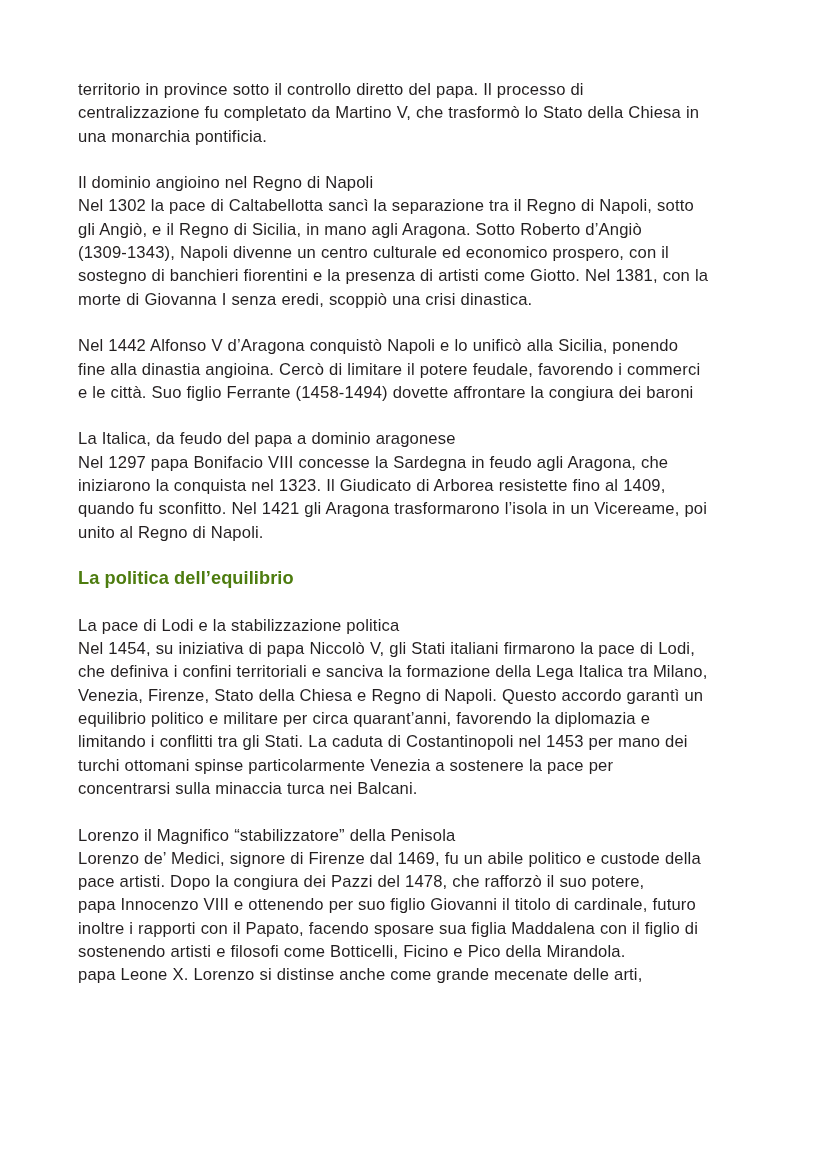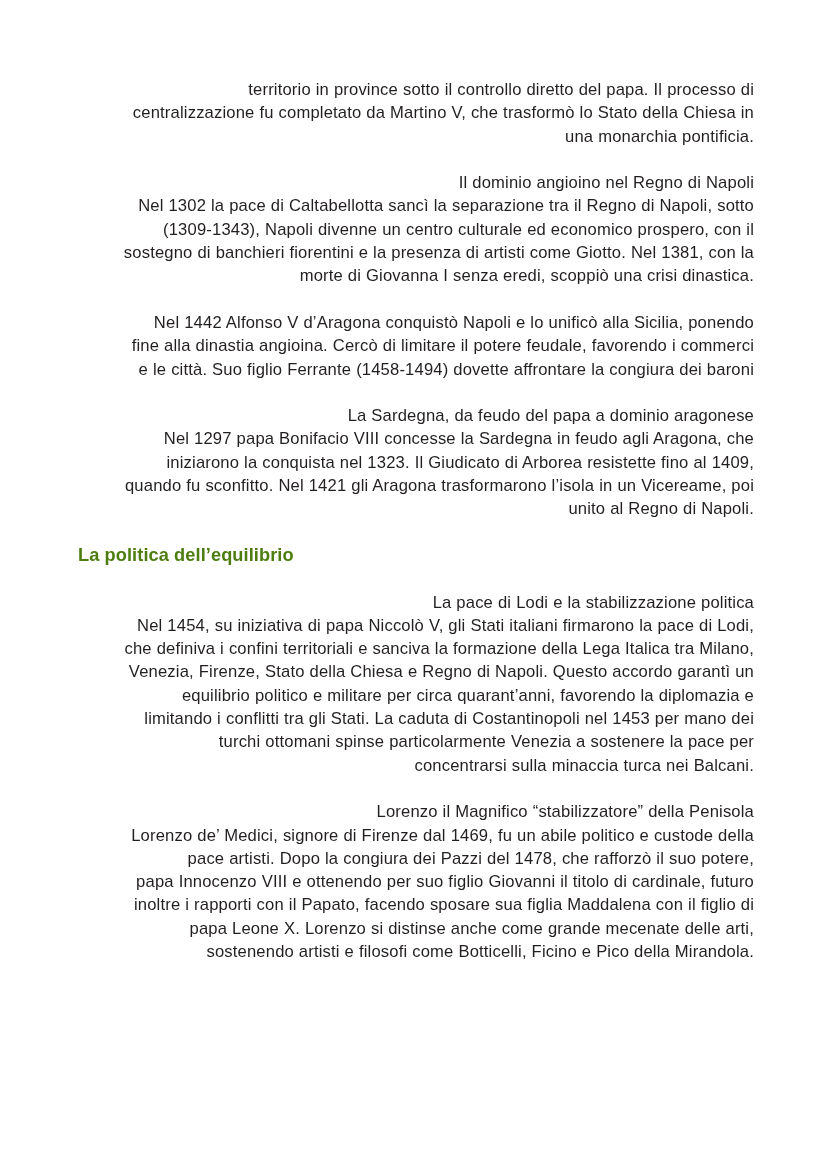--- a/index.html
+++ b/index.html
@@ -30,21 +30,21 @@
     top: 78px;
     width: 676px;
   }
   .para {
     margin: 0 0 23.3px 0;
     font-size: 16.6px;
     line-height: 23.3px;
     color: #231f20;
     letter-spacing: 0.01em;
     font-stretch: condensed;
-    text-align: right;
+    text-align: left;
     word-spacing: 0.01em;
   }
   .para .line {
     display: block;
     white-space: pre;
   }
   .section-heading {
     margin: 23.3px 0 23.3px 0;
     font-size: 18.2px;
     line-height: 23.3px;
@@ -64,31 +64,32 @@
   <div class="doc-body" id="doc-body">
 
   <div class="para">
         <span class="line">territorio in province sotto il controllo diretto del papa. Il processo di</span>
         <span class="line">centralizzazione fu completato da Martino V, che trasformò lo Stato della Chiesa in</span>
         <span class="line">una monarchia pontificia.</span>
       </div>
       <div class="para">
         <span class="line">Il dominio angioino nel Regno di Napoli</span>
         <span class="line">Nel 1302 la pace di Caltabellotta sancì la separazione tra il Regno di Napoli, sotto</span>
+        <span class="line">gli Angiò, e il Regno di Sicilia, in mano agli Aragona. Sotto Roberto d’Angiò</span>
         <span class="line">(1309-1343), Napoli divenne un centro culturale ed economico prospero, con il</span>
         <span class="line">sostegno di banchieri fiorentini e la presenza di artisti come Giotto. Nel 1381, con la</span>
         <span class="line">morte di Giovanna I senza eredi, scoppiò una crisi dinastica.</span>
       </div>
       <div class="para">
         <span class="line">Nel 1442 Alfonso V d’Aragona conquistò Napoli e lo unificò alla Sicilia, ponendo</span>
         <span class="line">fine alla dinastia angioina. Cercò di limitare il potere feudale, favorendo i commerci</span>
         <span class="line">e le città. Suo figlio Ferrante (1458-1494) dovette affrontare la congiura dei baroni</span>
       </div>
       <div class="para">
-        <span class="line">La Sardegna, da feudo del papa a dominio aragonese</span>
+        <span class="line">La Italica, da feudo del papa a dominio aragonese</span>
         <span class="line">Nel 1297 papa Bonifacio VIII concesse la Sardegna in feudo agli Aragona, che</span>
         <span class="line">iniziarono la conquista nel 1323. Il Giudicato di Arborea resistette fino al 1409,</span>
         <span class="line">quando fu sconfitto. Nel 1421 gli Aragona trasformarono l’isola in un Vicereame, poi</span>
         <span class="line">unito al Regno di Napoli.</span>
       </div>
       <div class="section-heading">La politica dell’equilibrio</div>
       <div class="para">
         <span class="line">La pace di Lodi e la stabilizzazione politica</span>
         <span class="line">Nel 1454, su iniziativa di papa Niccolò V, gli Stati italiani firmarono la pace di Lodi,</span>
         <span class="line">che definiva i confini territoriali e sanciva la formazione della Lega Italica tra Milano,</span>
@@ -97,17 +98,17 @@
         <span class="line">limitando i conflitti tra gli Stati. La caduta di Costantinopoli nel 1453 per mano dei</span>
         <span class="line">turchi ottomani spinse particolarmente Venezia a sostenere la pace per</span>
         <span class="line">concentrarsi sulla minaccia turca nei Balcani.</span>
       </div>
       <div class="para">
         <span class="line">Lorenzo il Magnifico “stabilizzatore” della Penisola</span>
         <span class="line">Lorenzo de’ Medici, signore di Firenze dal 1469, fu un abile politico e custode della</span>
         <span class="line">pace artisti. Dopo la congiura dei Pazzi del 1478, che rafforzò il suo potere,</span>
         <span class="line">papa Innocenzo VIII e ottenendo per suo figlio Giovanni il titolo di cardinale, futuro</span>
         <span class="line">inoltre i rapporti con il Papato, facendo sposare sua figlia Maddalena con il figlio di</span>
+        <span class="line">sostenendo artisti e filosofi come Botticelli, Ficino e Pico della Mirandola.</span>
         <span class="line">papa Leone X. Lorenzo si distinse anche come grande mecenate delle arti,</span>
-        <span class="line">sostenendo artisti e filosofi come Botticelli, Ficino e Pico della Mirandola.</span>
       </div>
     </div>
 </div>
 
 </body></html>

